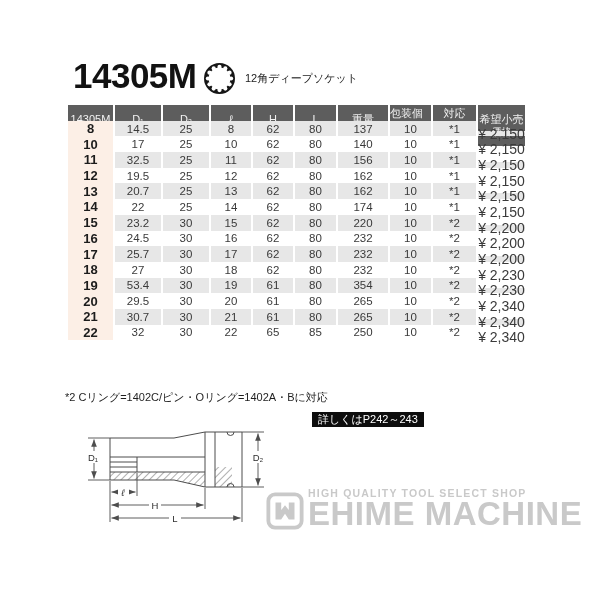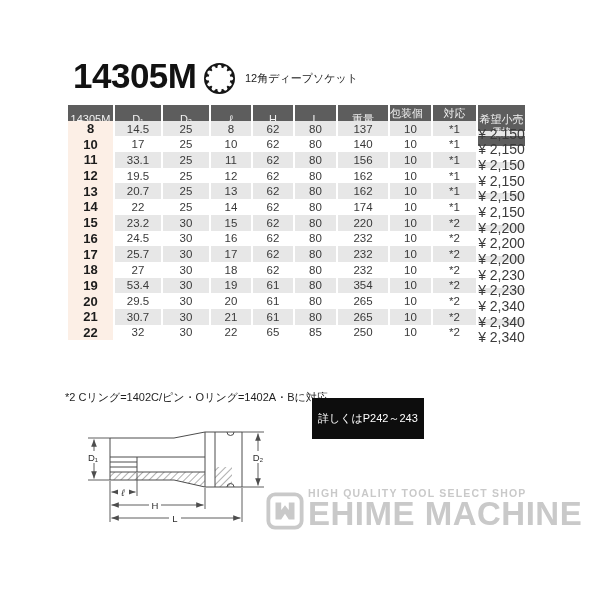--- a/index.html
+++ b/index.html
@@ -33,22 +33,22 @@
   .td{
     display:flex;align-items:center;justify-content:center;
     font-size:11.5px;color:#3a3a3a;background:#ffffff;white-space:nowrap;
   }
   .td.alt{background:#e7e7e7;}
   .td.c0{background:#fcefe6;font-weight:700;font-size:13px;color:#1c1c1c;}
   .td.price{font-size:14px;margin-top:10px;}
   
   .notes{position:absolute;left:65px;top:389px;font-size:11px;color:#1e1e1e;line-height:16px;}
   .detail-badge{
-    position:absolute;left:312px;top:398px;background:#0d0d0d;color:#ffffff;
-    font-size:11px;padding:14px 6px;line-height:13px;
+    position:absolute;left:312px;top:412px;background:#0d0d0d;color:#ffffff;
+    font-size:11px;padding:1px 6px;line-height:13px;
   }
   
   .diagram{position:absolute;left:62px;top:425px;}
   .diagram text{font-size:9.5px;fill:#2e2e2e;}
   
   .watermark{position:absolute;left:266px;top:488px;color:#c9c9c9;}
   .wm-logo{position:absolute;left:0;top:4px;}
   .wm-text{position:absolute;left:42px;top:0;white-space:nowrap;}
   .wm-tagline{font-size:10.5px;font-weight:700;letter-spacing:1.2px;line-height:11px;}
   .wm-brand{font-size:33px;font-weight:700;letter-spacing:0.5px;line-height:30px;}
@@ -133,21 +133,21 @@
     <div class="td">17</div>
     <div class="td">25</div>
     <div class="td">10</div>
     <div class="td">62</div>
     <div class="td">80</div>
     <div class="td">140</div>
     <div class="td">10</div>
     <div class="td">*1</div>
     <div class="td price">¥ 2,150</div>
     <div class="td c0">11</div>
-    <div class="td alt">33.1</div>
+    <div class="td alt">32.5</div>
     <div class="td alt">25</div>
     <div class="td alt">11</div>
     <div class="td alt">62</div>
     <div class="td alt">80</div>
     <div class="td alt">156</div>
     <div class="td alt">10</div>
     <div class="td alt">*1</div>
     <div class="td alt price">¥ 2,150</div>
     <div class="td c0">12</div>
     <div class="td">19.5</div>

